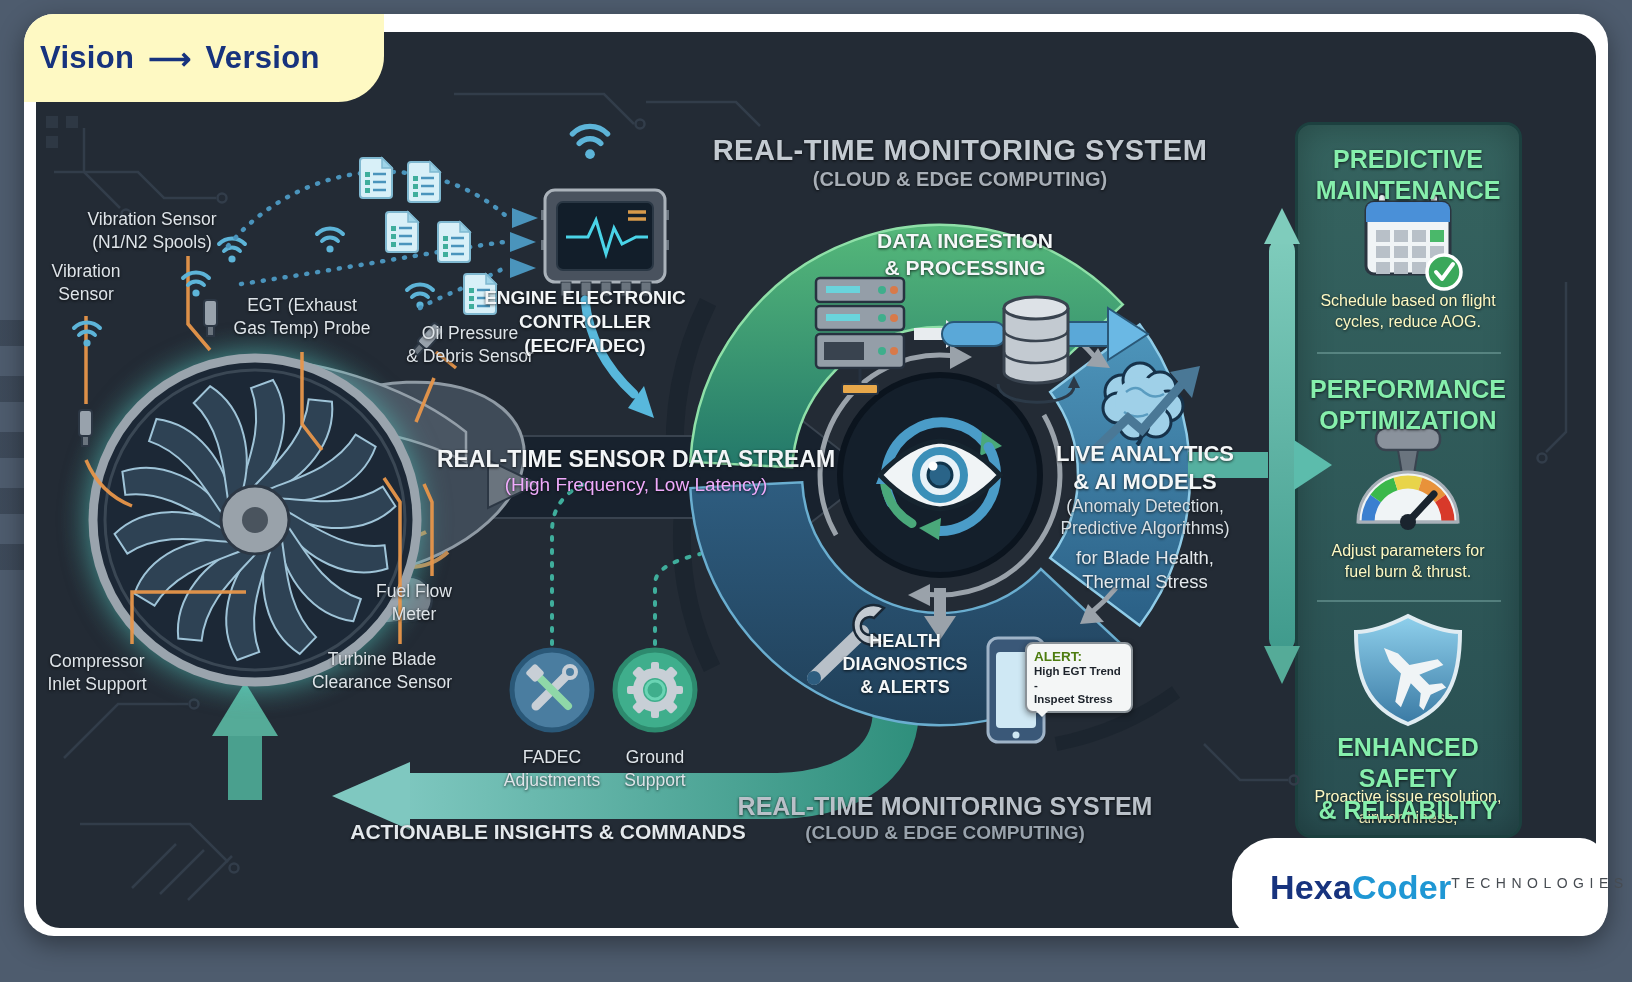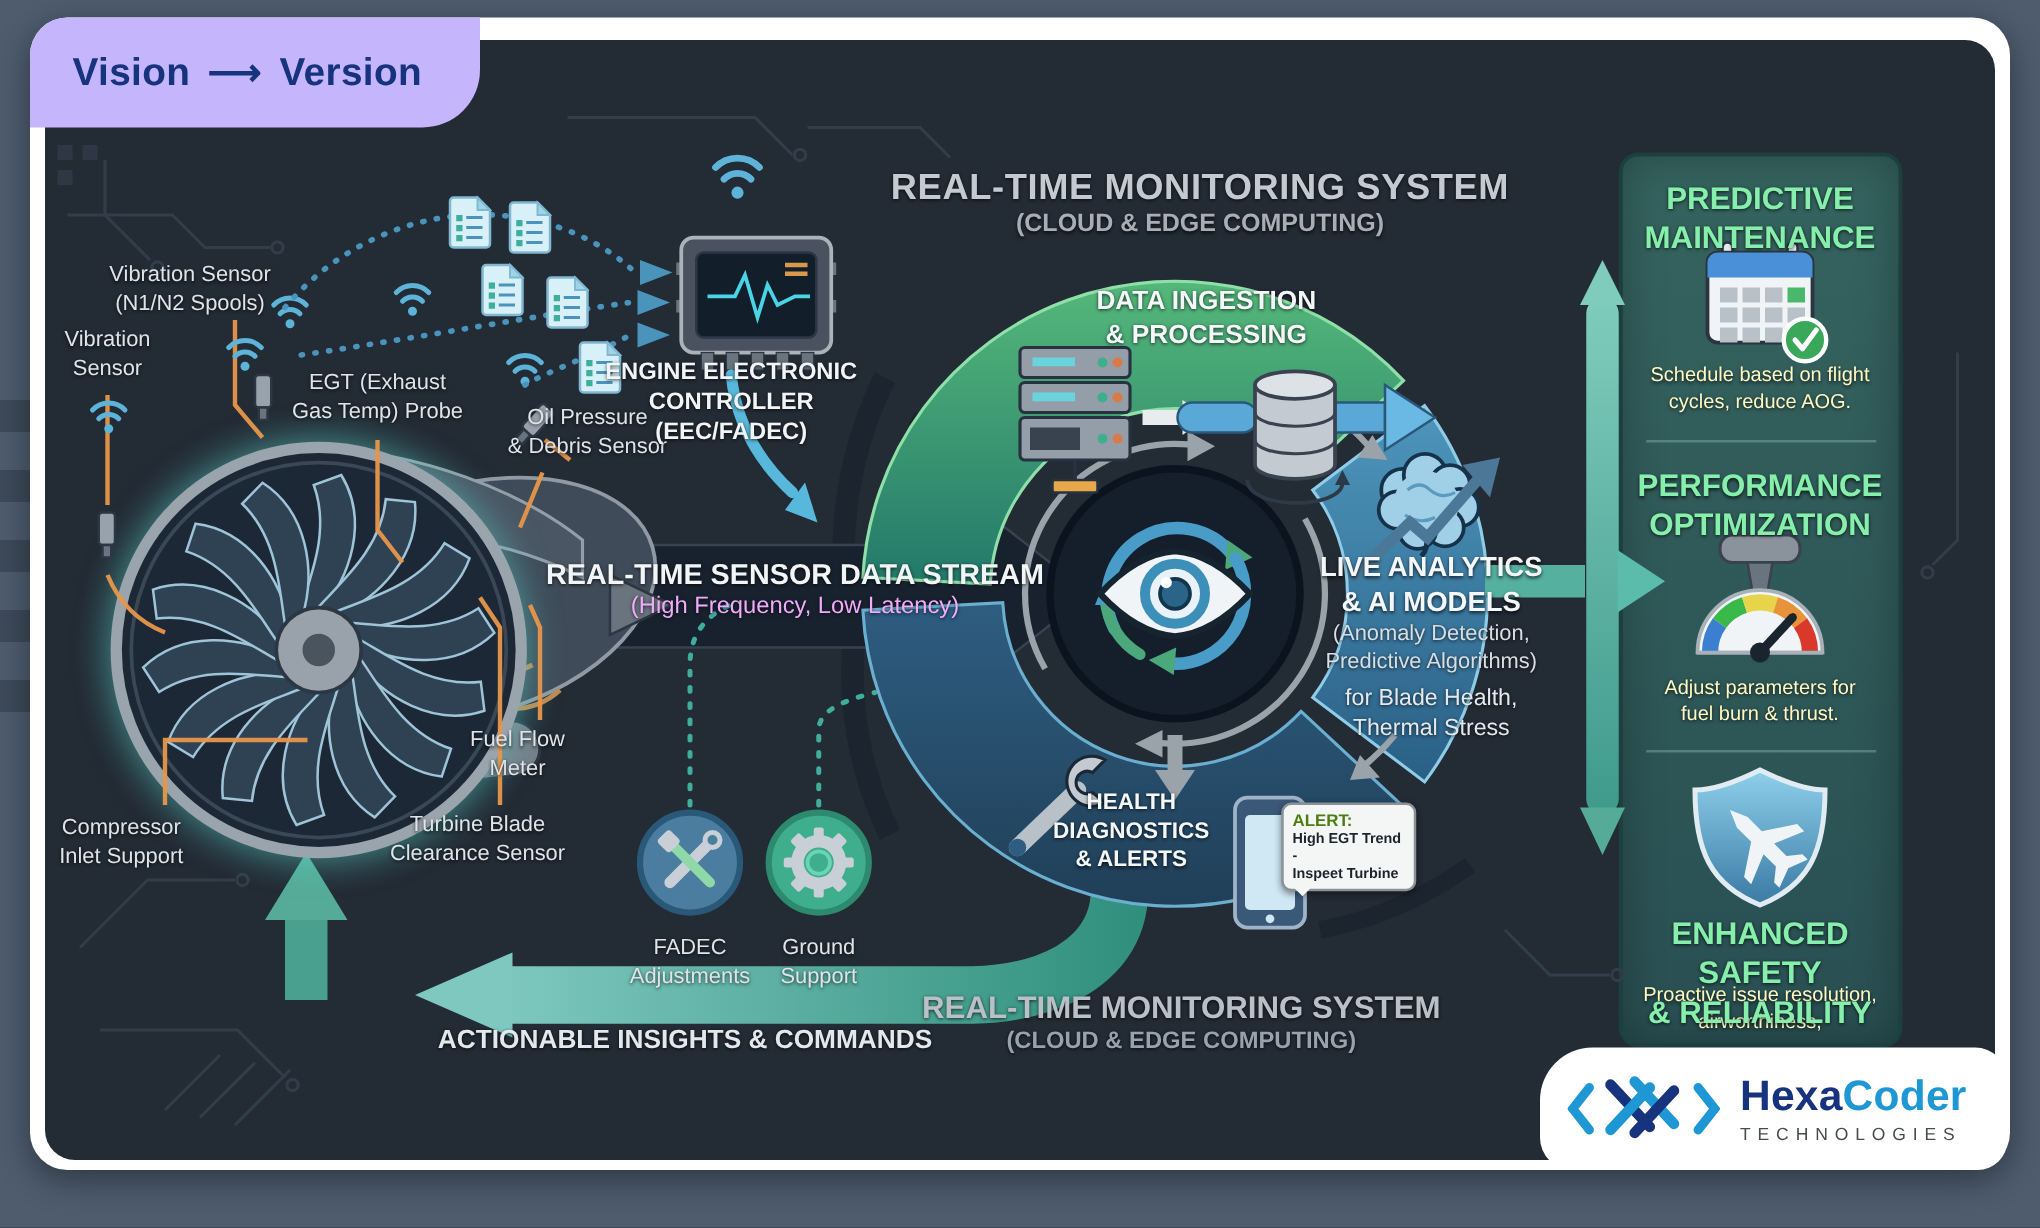--- a/index.html
+++ b/index.html
@@ -1,26 +1,26 @@
 <!DOCTYPE html>
 <html><head>
 <meta charset="utf-8">
 <style>
   html,body{margin:0;padding:0;background:#3c4856;}
   .stage{position:relative;width:1632px;height:982px;background:#4e5c6e;font-family:"Liberation Sans",sans-serif;overflow:hidden;}
   .stage::before{content:"";position:absolute;left:0;top:320px;width:26px;height:250px;
     background:repeating-linear-gradient(180deg,rgba(18,26,36,.28) 0 26px,rgba(255,255,255,0) 26px 56px);}
   .frame{position:absolute;left:24px;top:14px;width:1584px;height:922px;background:#ffffff;border-radius:30px;box-shadow:0 8px 26px rgba(0,0,0,.4);}
   .content{position:absolute;left:36px;top:32px;width:1560px;height:896px;background:#232b35;border-radius:24px;overflow:hidden;}
-  .tab{position:absolute;left:24px;top:14px;width:360px;height:88px;background:#c4b5fd;border-radius:30px 0 46px 0;z-index:6;
-    display:flex;align-items:center;padding-left:34px;box-sizing:border-box;font-weight:bold;font-size:31px;color:#17337e;letter-spacing:.3px;}
+  .tab{position:absolute;left:24px;top:14px;width:360px;height:88px;background:#fef9c3;border-radius:30px 0 46px 0;z-index:6;
+    display:flex;align-items:center;padding-left:16px;box-sizing:border-box;font-weight:bold;font-size:31px;color:#17337e;letter-spacing:.3px;}
   .tab .arr{margin:0 14px;font-weight:bold;font-size:30px;}
   .logobox{position:absolute;left:1232px;top:838px;width:374px;height:98px;background:#ffffff;border-radius:42px 26px 24px 26px;z-index:6;
     display:flex;align-items:center;gap:16px;padding-left:22px;box-sizing:border-box;}
-  .logotext{display:flex;flex-direction:column;line-height:1;}
+  .logotext{display:flex;line-height:1;}
   .logotext .big{font-size:34px;font-weight:bold;letter-spacing:.2px;}
   .logotext .big .hexa{color:#17337e;} .logotext .big .coder{color:#1f97d4;}
   .logotext .sub{margin-top:6px;font-size:14px;letter-spacing:5.5px;color:#474c52;font-weight:500;}
   .scene{position:absolute;left:0;top:0;z-index:2;}
   .panelbg{position:absolute;left:1259px;top:90px;width:227px;height:716px;z-index:1;box-sizing:border-box;
     background:linear-gradient(180deg,#35635f,#294f52);border:3px solid #1c403f;border-radius:16px;box-shadow:inset 0 0 34px rgba(0,0,0,.28);}
   .pdiv{position:absolute;z-index:3;height:2px;background:rgba(150,198,192,.38);}
   .t{position:absolute;z-index:3;transform:translateX(-50%);text-align:center;white-space:pre-line;color:#dce2e8;text-shadow:0 1px 3px rgba(0,0,0,.75);}
   .slabel{font-size:17.5px;line-height:1.3;font-weight:500;color:#dee4e9;}
   .bold-w{font-weight:bold;color:#f2f5f7;}
@@ -433,21 +433,21 @@
     <div class="t" style="left:1109px;top:514px;font-size:18.5px;color:#e4e9ed;line-height:1.3;">for Blade Health,
 Thermal Stress</div>
 
     <div class="t seg-h" style="left:869px;top:598px;font-size:18px;">HEALTH
 DIAGNOSTICS
 &amp; ALERTS</div>
 
     <div class="bubble">
       <div class="at">ALERT:</div>
       <div class="ax">High EGT Trend -
-Inspeet Turbine</div>
+Inspeet Stress</div>
     </div>
 
     <div class="t slabel" style="left:516px;top:714px;">FADEC
 Adjustments</div>
     <div class="t slabel" style="left:619px;top:714px;">Ground
 Support</div>
 
     <div class="t bold-w" style="left:512px;top:788px;font-size:21px;color:#e3e8ec;">ACTIONABLE INSIGHTS &amp; COMMANDS</div>
     <div class="t" style="left:909px;top:760px;font-size:25px;font-weight:bold;color:#b9c0c8;">REAL-TIME MONITORING SYSTEM</div>
     <div class="t" style="left:909px;top:790px;font-size:19px;font-weight:bold;color:#98a2ac;">(CLOUD &amp; EDGE COMPUTING)</div>

